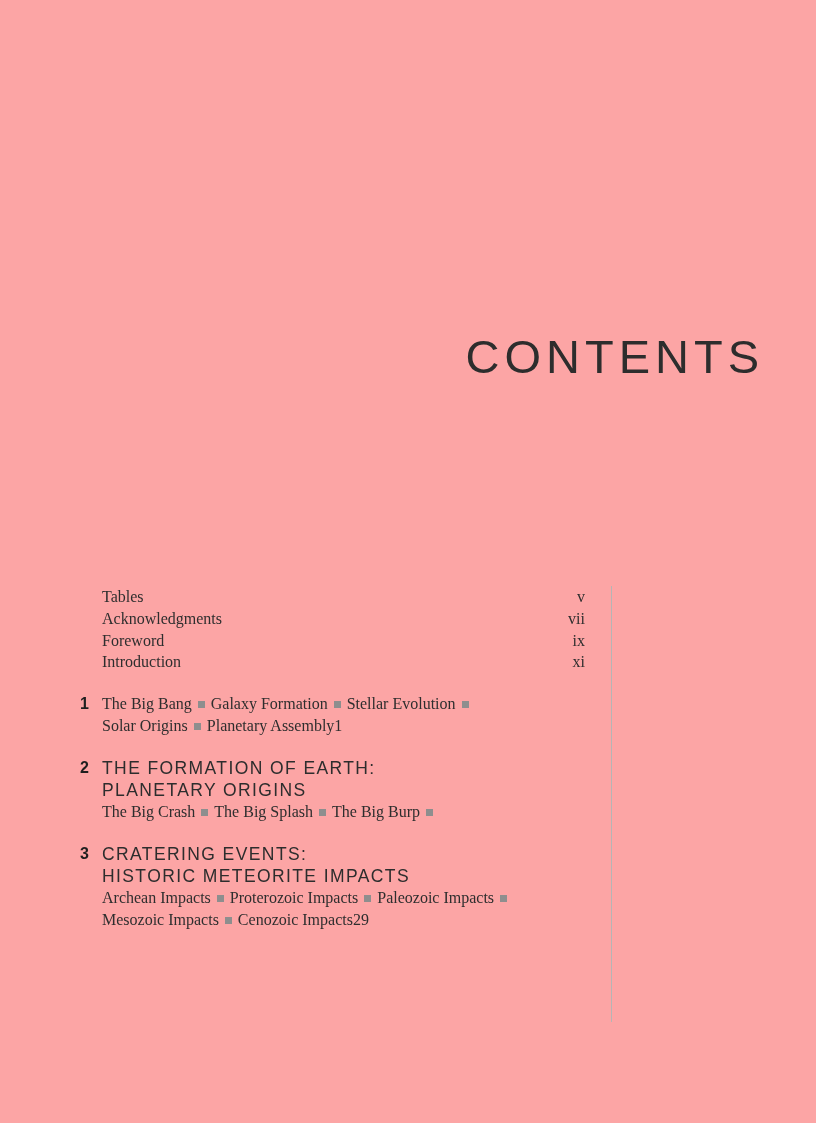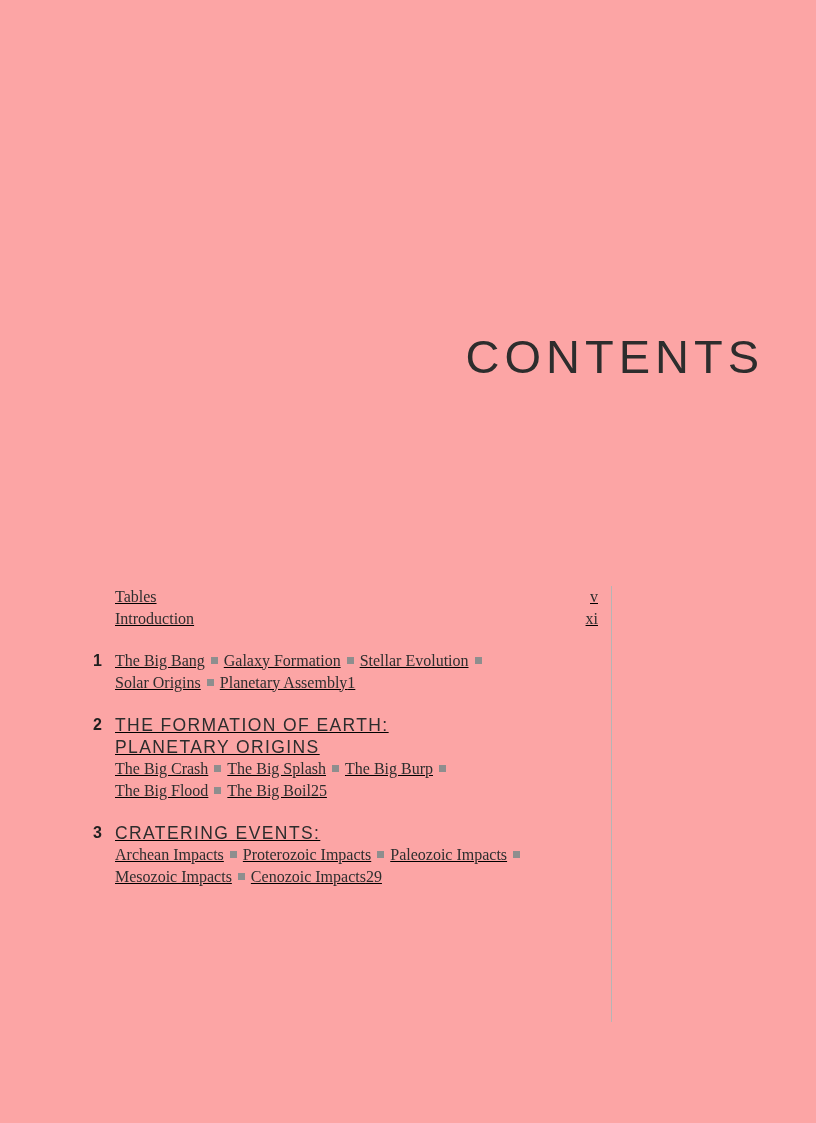--- a/index.html
+++ b/index.html
@@ -29,23 +29,22 @@
     white-space:nowrap;
   }
   .rule{
     position:absolute;
     left:611px;top:586px;
     width:1px;height:436px;
     background:var(--c-rule);
   }
   .toc{
     position:absolute;
-    left:115px;top:586px;
+    left:102px;top:586px;
     width:483px;
-    text-decoration:underline;
   }
   .fm-row{
     display:flex;
     justify-content:space-between;
     line-height:21.8px;
     font-size:16px;
     color:var(--c-text);
   }
   .fm-page{text-align:right;}
   .chapter{position:relative;margin-top:20px;}
@@ -93,46 +92,51 @@
 <div class="page">
   <h1 class="title">CONTENTS</h1>
   <div class="rule"></div>
   <div class="toc">
     <div id="front-matter">
         <div class="fm-row">
           <span class="fm-label">Tables</span>
           <span class="fm-page">v</span>
         </div>
         <div class="fm-row">
+          <span class="fm-label">Acknowledgments</span>
+          <span class="fm-page">vii</span>
+        </div>
+        <div class="fm-row">
+          <span class="fm-label">Foreword</span>
+          <span class="fm-page">ix</span>
+        </div>
+        <div class="fm-row">
           <span class="fm-label">Introduction</span>
           <span class="fm-page">xi</span>
         </div>
       </div>
     <div id="chapters">
         <div class="chapter">
           <span class="ch-num">1</span>
           <div class="topic-line"><span class="topics"><span class="topic">The Big Bang</span><span class="sq"></span><span class="topic">Galaxy Formation</span><span class="sq"></span><span class="topic">Stellar Evolution</span><span class="sq"></span></span></div>
           <div class="topic-line last">
             <span class="topics"><span class="topic">Solar Origins</span><span class="sq"></span><span class="topic">Planetary Assembly</span></span>
             <span class="pg">1</span>
           </div>
         </div>
         <div class="chapter">
           <span class="ch-num">2</span>
           <div class="ch-title">THE FORMATION OF EARTH:</div>
           <div class="ch-title">PLANETARY ORIGINS</div>
           <div class="topic-line"><span class="topics"><span class="topic">The Big Crash</span><span class="sq"></span><span class="topic">The Big Splash</span><span class="sq"></span><span class="topic">The Big Burp</span><span class="sq"></span></span></div>
-          <div class="topic-line last">
-            <span class="topics"><span class="topic">The Big Flood</span><span class="sq"></span><span class="topic">The Big Boil</span></span>
-            <span class="pg">25</span>
-          </div>
         </div>
         <div class="chapter">
           <span class="ch-num">3</span>
           <div class="ch-title">CRATERING EVENTS:</div>
+          <div class="ch-title">HISTORIC METEORITE IMPACTS</div>
           <div class="topic-line"><span class="topics"><span class="topic">Archean Impacts</span><span class="sq"></span><span class="topic">Proterozoic Impacts</span><span class="sq"></span><span class="topic">Paleozoic Impacts</span><span class="sq"></span></span></div>
           <div class="topic-line last">
             <span class="topics"><span class="topic">Mesozoic Impacts</span><span class="sq"></span><span class="topic">Cenozoic Impacts</span></span>
             <span class="pg">29</span>
           </div>
         </div>
       </div>
   </div>
 </div>
 

